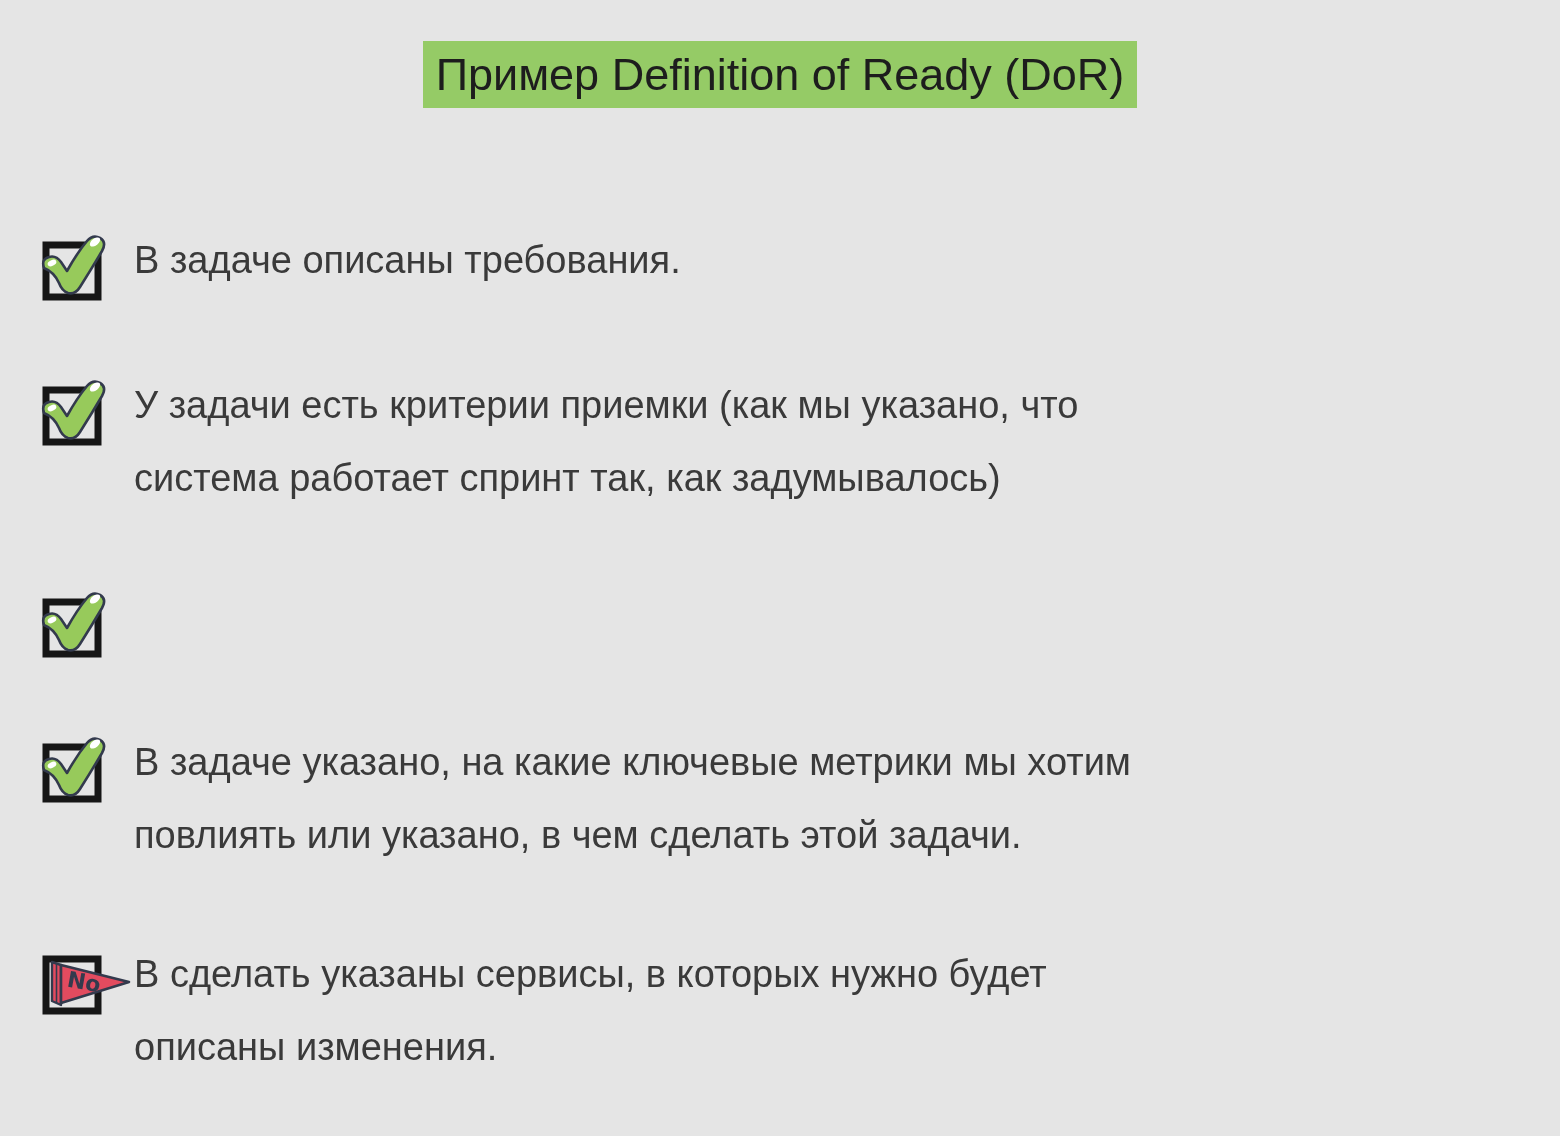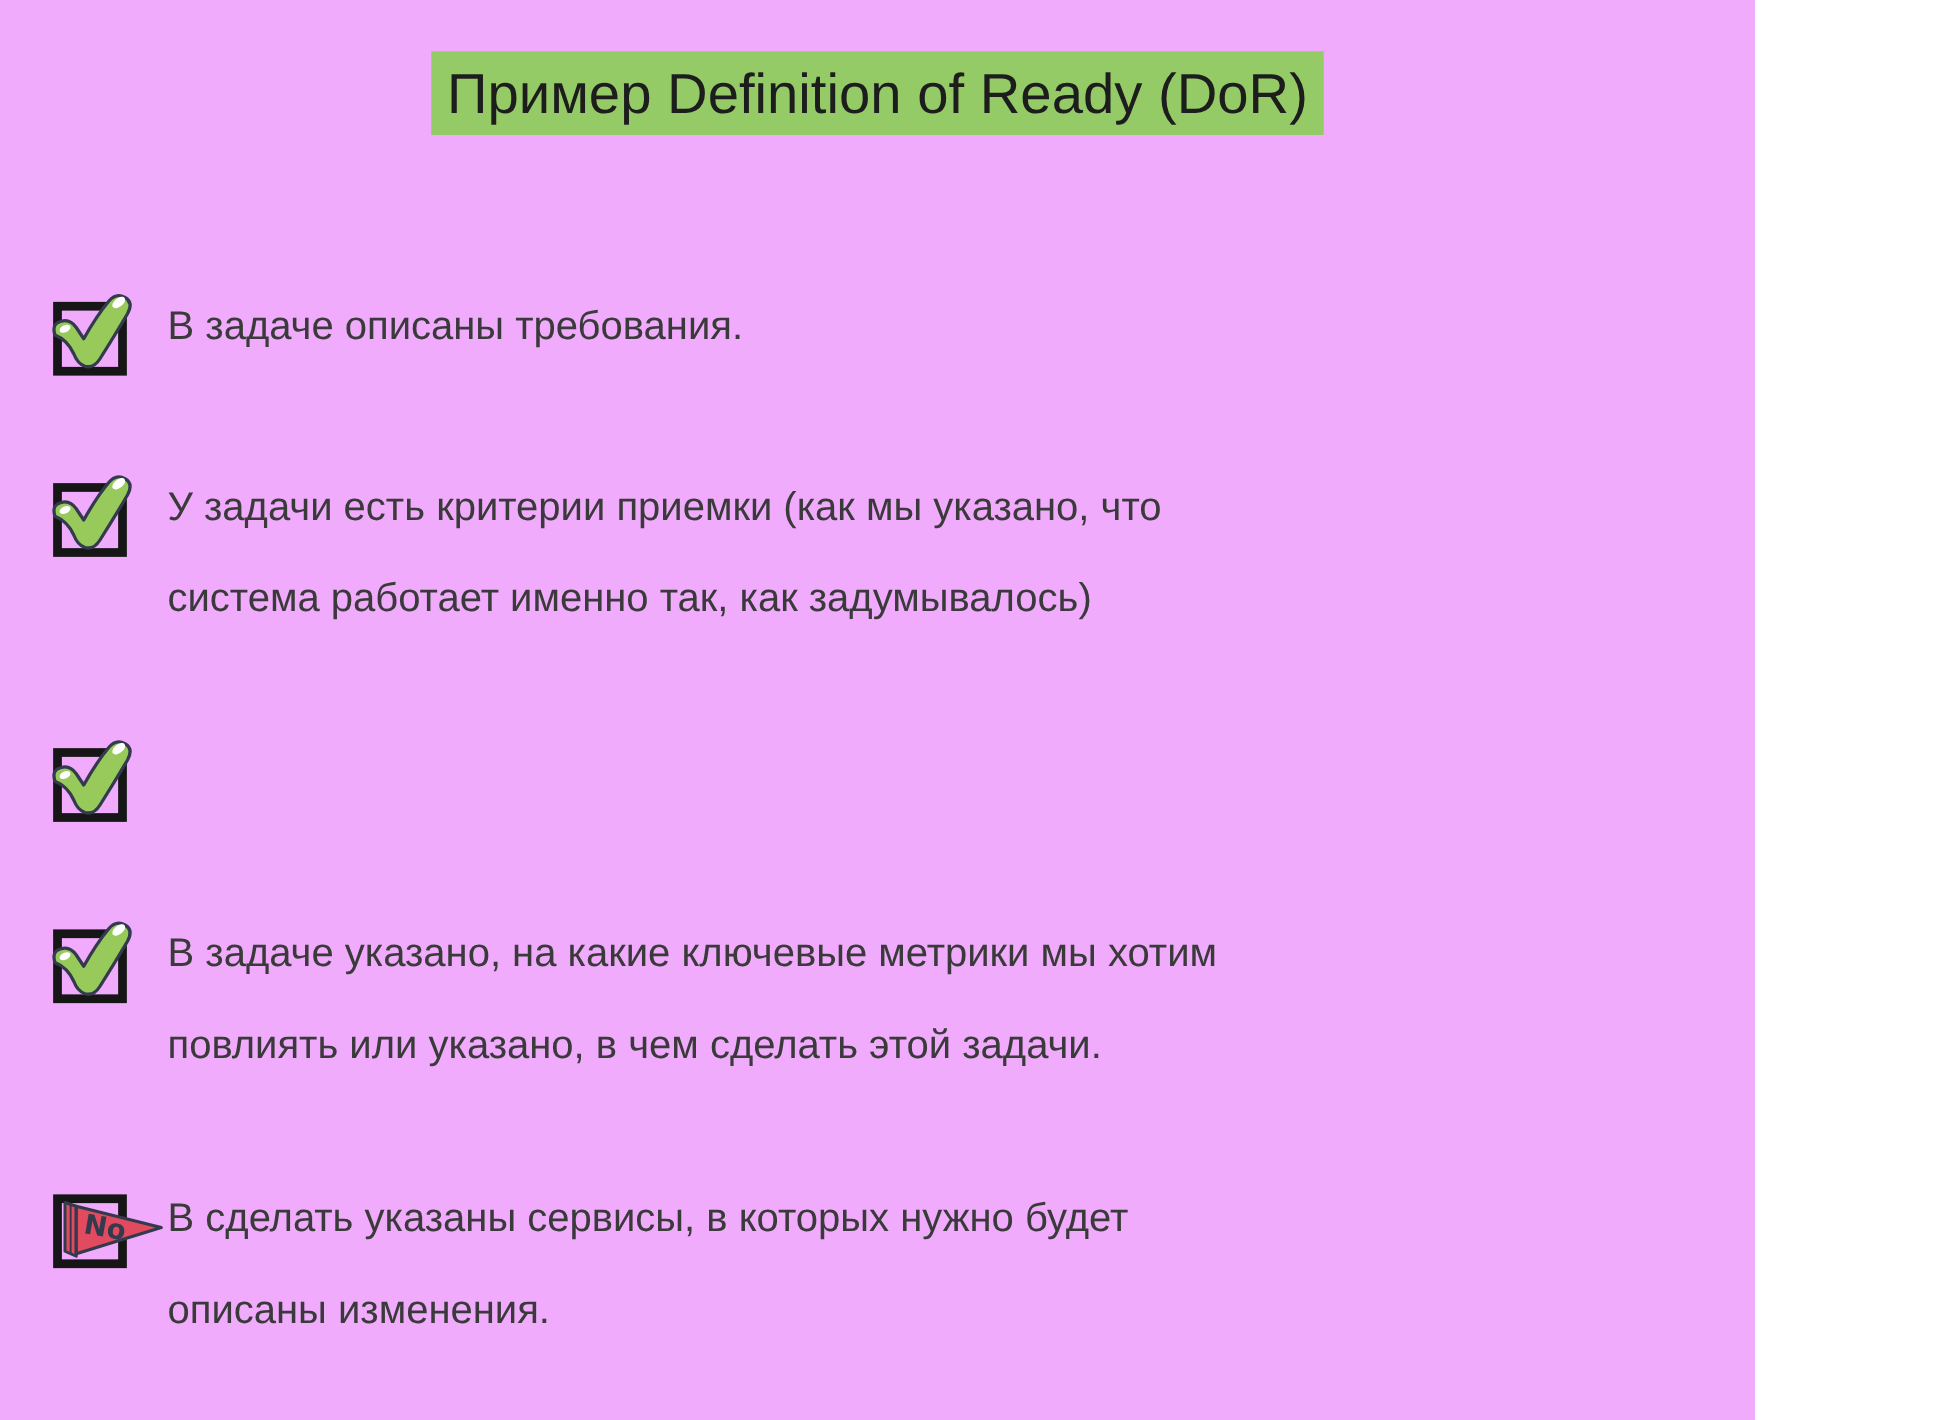--- a/index.html
+++ b/index.html
@@ -1,20 +1,20 @@
 <!DOCTYPE html>
 <html><head>
 <meta charset="utf-8">
 <style>
   html, body { margin: 0; padding: 0; }
   .slide {
     position: relative;
-    width: 1404px;
+    width: 1560px;
     height: 1136px;
-    background: #f0abfc;
+    background: #e5e5e5;
     font-family: "Liberation Sans", "DejaVu Sans", sans-serif;
     overflow: hidden;
     box-sizing: border-box;
   }
   .title-row {
     text-align: center;
     padding-top: 41px;
   }
   .title-highlight {
     display: inline-block;
@@ -39,21 +39,21 @@
     width: 76px;
     height: 78px;
     margin-right: 22px;
     margin-top: 1px;
   }
   .item-icon.flag {
     width: 100px;
     margin-right: -2px;
   }
   .item-text {
-    font-size: 32px;
+    font-size: 38px;
     color: #3a3a3a;
   }
   .line {
     line-height: 73px;
     white-space: nowrap;
   }
 </style>
 </head>
 <body>
 
@@ -79,21 +79,21 @@
 
     <div class="item">
       <svg class="item-icon" viewBox="0 0 76 78">
         <rect x="10" y="20" width="52" height="52" fill="none" stroke-width="7" stroke="#161616"></rect>
         <path d="M 8 43 Q 5 34 13 32 Q 20 30 25 37 L 31 46 Q 41 28 51 16 Q 57 9 64 13 Q 71 17 66 26 Q 56 43 44 62 Q 39 70 32 68 Q 26 66 23 58 Q 18 47 8 43 Z" stroke-width="2.6" stroke-linejoin="round" stroke="#333a4d" fill="#97ca5b"></path>
         <ellipse cx="59" cy="17" rx="6" ry="3.4" transform="rotate(-38 59 17)" fill="#ffffff"></ellipse>
         <ellipse cx="16" cy="38" rx="4.6" ry="2.8" transform="rotate(-25 16 38)" fill="#ffffff"></ellipse>
       </svg>
       <div class="item-text">
         <div class="line">У задачи есть критерии приемки (как мы указано, что</div>
-        <div class="line">система работает именно так, как задумывалось)</div>
+        <div class="line">система работает спринт так, как задумывалось)</div>
       </div>
     </div>
 
     <div class="item">
       <svg class="item-icon" viewBox="0 0 76 78">
         <rect x="10" y="20" width="52" height="52" fill="none" stroke-width="7" stroke="#161616"></rect>
         <path d="M 8 43 Q 5 34 13 32 Q 20 30 25 37 L 31 46 Q 41 28 51 16 Q 57 9 64 13 Q 71 17 66 26 Q 56 43 44 62 Q 39 70 32 68 Q 26 66 23 58 Q 18 47 8 43 Z" stroke-width="2.6" stroke-linejoin="round" stroke="#333a4d" fill="#97ca5b"></path>
         <ellipse cx="59" cy="17" rx="6" ry="3.4" transform="rotate(-38 59 17)" fill="#ffffff"></ellipse>
         <ellipse cx="16" cy="38" rx="4.6" ry="2.8" transform="rotate(-25 16 38)" fill="#ffffff"></ellipse>
       </svg>

